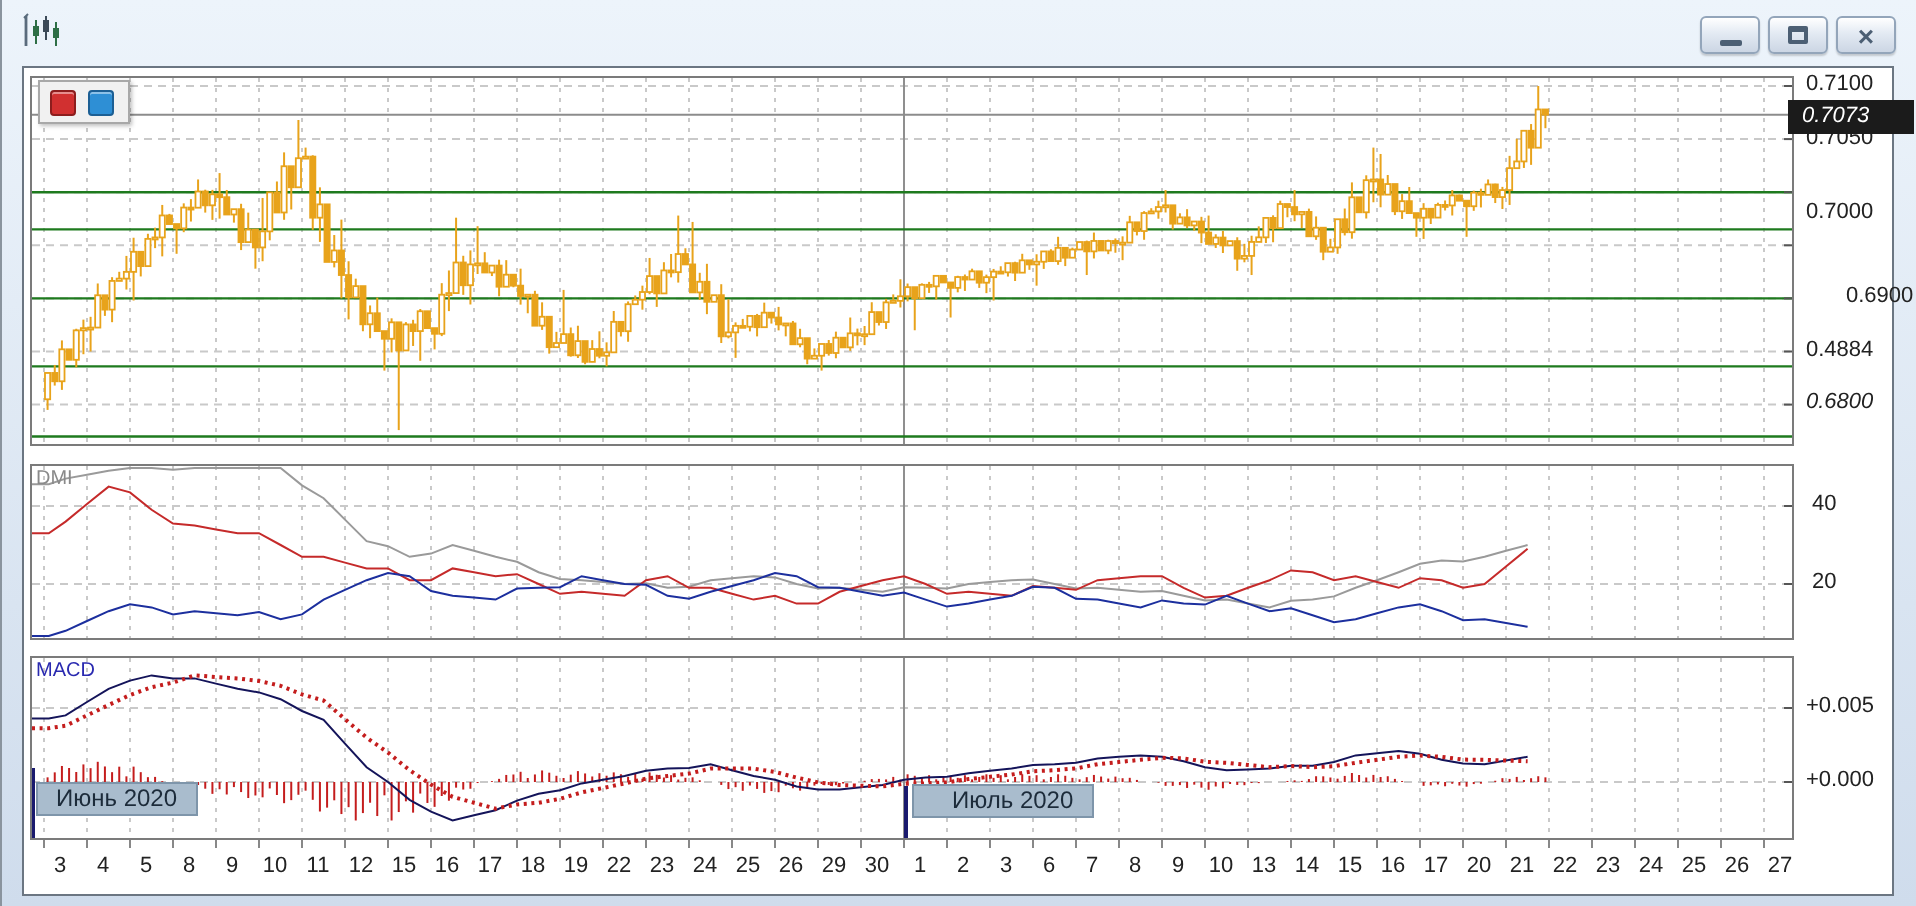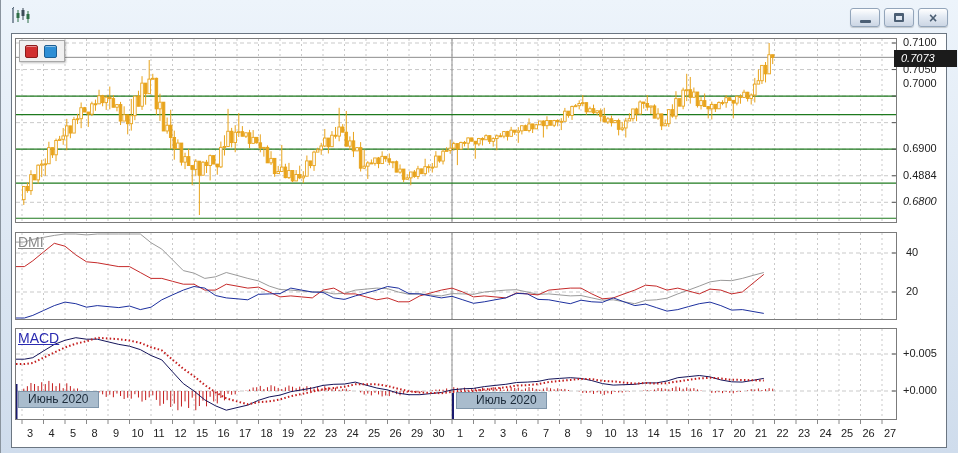--- a/index.html
+++ b/index.html
@@ -28,21 +28,21 @@
   .client{position:absolute;left:10px;top:33px;width:936px;height:415px;background:#fff;border:1px solid #6b7682;}
   svg.panel{position:absolute;background:#fff;}
   #mainChart{left:14px;top:38px;}
   #dmiChart{left:14px;top:232px;}
   #macdChart{left:14px;top:328px;}
   #xAxis{left:14px;top:420px;}
   .legend{position:absolute;left:18px;top:40px;width:46px;height:22px;background:#f1f1f1;border:1px solid #a8a8a8;box-shadow:1px 1px 2px rgba(0,0,0,.25);z-index:6;}
   .sq{position:absolute;top:4px;width:13px;height:13px;border-radius:2px;cursor:pointer;}
   .sq.red{left:5px;background:#d13030;border:1px solid #8c1d1d;box-shadow:inset 0 1px 0 rgba(255,255,255,.45);}
   .sq.blue{left:24px;background:#2e8fd5;border:1px solid #1c5f94;box-shadow:inset 0 1px 0 rgba(255,255,255,.45);}
-  .plab{position:absolute;font-size:14px;z-index:5;text-decoration:underline;}
+  .plab{position:absolute;font-size:10px;z-index:5;}
   #dmiLabel{left:17px;top:234px;color:#8a8a8a;}
   #macdLabel{left:17px;top:330px;color:#2a2ab0;}
   .monthbox{
     position:absolute;height:17px;line-height:15px;padding:0 9px;font-size:12px;color:#1c2b3a;
     background:#a9bccd;border:1px solid #7e95aa;z-index:6;white-space:nowrap;
   }
   #juneBox{left:17px;top:391px;}
   #julyBox{left:455px;top:392px;padding-left:19px;}
   .pricebox{
     position:absolute;left:893px;top:50px;width:63px;height:17px;line-height:17px;
@@ -963,22 +963,22 @@
       <div class="dlab" style="left: 770.5px;">22</div>
       <div class="dlab" style="left: 792px;">23</div>
       <div class="dlab" style="left: 813.5px;">24</div>
       <div class="dlab" style="left: 835px;">25</div>
       <div class="dlab" style="left: 856.5px;">26</div>
       <div class="dlab" style="left: 878px;">27</div>
     </div>
 
 <div class="ylab" style="left: 902px; top: 36px;">0.7100</div>
     <div class="ylab" style="left: 902px; top: 62.55px;">0.7050</div>
-    <div class="ylab" style="left: 902px; top: 77px;">0.7000</div>
+    <div class="ylab" style="left: 902px; top: 100px;">0.7000</div>
     <div class="ylab" style="left: 952px; top: 115.65px; margin-left: 34px;">0.6950</div>
-    <div class="ylab" style="left: 902px; top: 142.2px;">0.6900</div>
+    <div class="ylab" style="left: 922px; top: 142.2px;">0.6900</div>
     <div class="ylab" style="left: 902px; top: 168.75px;">0.4884</div>
     <div class="ylab" style="left: 902px; top: 195.3px; font-style: italic;">0.6800</div>
     <div class="ylab" style="left: 905px; top: 246px;">40</div>
     <div class="ylab" style="left: 905px; top: 285px;">20</div>
     <div class="ylab" style="left: 902px; top: 347px;">+0.005</div>
     <div class="ylab" style="left: 902px; top: 384px;">+0.000</div>
   </div>
 
 </body></html>

